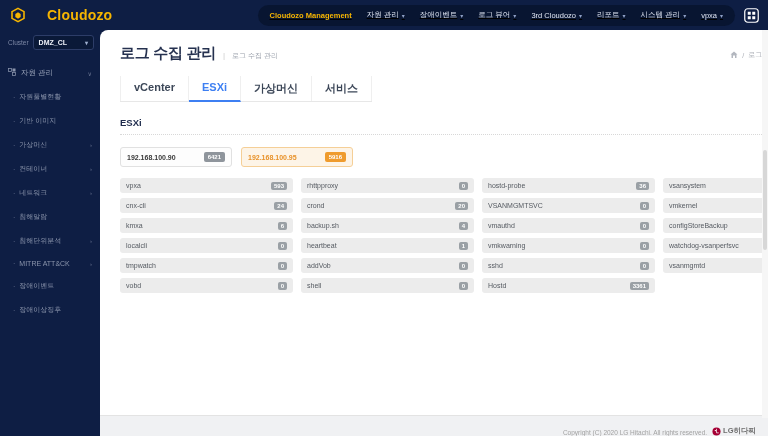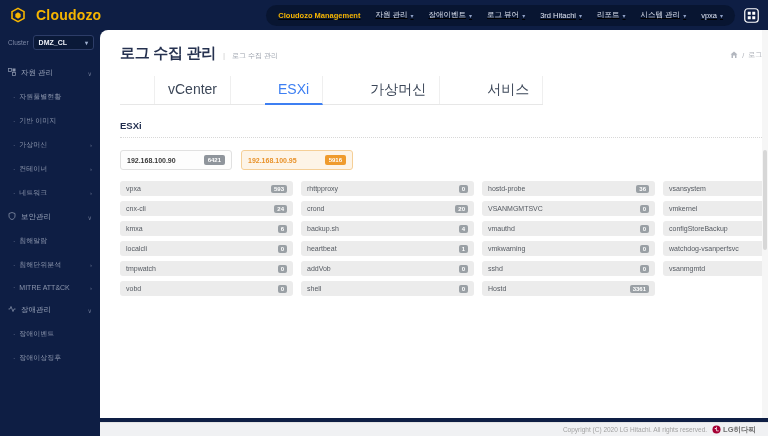--- a/index.html
+++ b/index.html
@@ -2,21 +2,21 @@
 <html><head>
 <meta charset="utf-8">
 <style>
   * { box-sizing: border-box; margin: 0; padding: 0; }
   html,body { width:768px; height:436px; overflow:hidden; }
   body { font-family:"Liberation Sans", sans-serif; background:#0e1e44; position:relative; }
 
   
   .header { position:absolute; top:0; left:0; width:768px; height:30px;
             display:flex; align-items:center; padding:0 8px 0 10px; background:#0e1e44; z-index:5; }
-  .logo { display:flex; align-items:center; gap:10px; }
+  .logo { display:flex; align-items:center; gap:21px; }
   .logo-text { color:#f6b501; font-weight:bold; font-size:14px; letter-spacing:.2px; }
   .nav-pill { margin-left:auto; display:flex; align-items:center; background:#081531;
               border-radius:11px; height:21px; padding:0 12px; gap:15px;text-decoration:underline; }
   .nav-brand { color:#f6b501; font-weight:bold; font-size:7.5px; white-space:nowrap; cursor:pointer; }
   .nav-item { display:flex; align-items:center; gap:3px; cursor:pointer; white-space:nowrap; }
   .nav-label { color:#dfe5f2; font-size:7.5px; }
   .nav-caret { color:#8fa0c5; font-size:6px; }
   .apps-btn { margin-left:8px; width:17px; height:17px; display:flex; align-items:center; justify-content:center; cursor:pointer; }
 
   
@@ -38,22 +38,22 @@
   .main { position:absolute; left:100px; top:30px; width:756px; height:388px;
           background:#ffffff; border-top-left-radius:8px; padding:14px 20px; overflow:hidden; }
   .title-row { display:flex; align-items:baseline; gap:7px; }
   .page-title { color:#25314f; font-size:15px; font-weight:bold; letter-spacing:-.3px; }
   .title-sep { color:#cccccc; font-size:8px; }
   .page-subtitle { color:#9aa0ab; font-size:7px; }
   .breadcrumb { position:absolute; right:24px; top:20px; display:flex; align-items:center; gap:4px; font-size:7px; color:#a9adb5; }
   .breadcrumb .crumb-active { color:#4f8df5; }
 
   .tabs { margin-top:13px; display:flex; border-bottom:1px solid #e7e7e7; width:fit-content; }
-  .tab { padding:5px 13px; font-size:14px; font-weight:normal; color:#3c4758; cursor:pointer;
-         border-right:1px solid #efefef;margin-left:34px; }
+  .tab { padding:5px 13px; font-size:11px; font-weight:bold; color:#3c4758; cursor:pointer;
+         border-right:1px solid #efefef; }
   .tab:first-child { border-left:1px solid #efefef; }
   .tab.active { color:#3d7ff2; border-bottom:2px solid #3d7ff2; margin-bottom:-1px; }
 
   .section-heading { margin-top:15px; padding-bottom:6px; font-size:9.5px; font-weight:bold;
                      color:#1f2c4d; border-bottom:1px dotted #d8d8d8; }
   .chips { margin-top:12px; display:flex; gap:9px; }
   .chip { width:112px; height:20px; display:flex; align-items:center; justify-content:space-between;
           padding:0 6px; border-radius:3px; background:#fdfdfd; border:1px solid #e1e1e1;
           font-size:7px; font-weight:bold; color:#3a3a3a; cursor:pointer; }
   .chip .chip-badge { background:#8f959c; color:#ffffff; border-radius:2px; padding:2px 4px; font-size:6px; font-weight:bold; }
@@ -64,22 +64,22 @@
   .card { height:15px; background:#ececec; border-radius:3px; display:flex; align-items:center;
           justify-content:space-between; padding:0 6px; cursor:pointer; }
   .card .card-name { font-size:7px; color:#555a61; }
   .card .card-badge { background:#9aa0a5; color:#ffffff; border-radius:2px; padding:1px 3px;
                       min-width:9px; text-align:center; font-size:6px; font-weight:bold; }
 
   .scrollbar-track { position:absolute; right:0; top:30px; width:6px; height:388px; background:#f6f6f6; z-index:6; }
   .scrollbar-thumb { position:absolute; right:1px; top:120px; width:4px; height:100px; background:#d7d7d7; border-radius:2px; }
 
   
-  .footer { position:absolute; left:100px; bottom:0; width:668px; height:14px; background:#f0f1f3;
-            border-top:1px solid #e3e3e3; display:flex; align-items:center; justify-content:flex-end;
+  .footer { position:absolute; left:100px; bottom:0; width:668px; height:21px; background:#f0f1f3;
+            border-top:1px solid #e3e3e3; display:flex; align-items:flex-end; justify-content:flex-end;
             gap:5px; padding-right:12px; }
   .copyright { color:#a2a2a2; font-size:6.5px; }
   .lg-brand { display:flex; align-items:center; gap:2px; }
   .lg-text { color:#6e6e6e; font-size:7.5px; font-weight:bold; }
 </style>
 </head>
 <body>
 
 <div class="header">
   <div class="logo">
@@ -98,21 +98,21 @@
         </div>
         <div class="nav-item">
           <span class="nav-label">장애이벤트</span>
           <span class="nav-caret">▾</span>
         </div>
         <div class="nav-item">
           <span class="nav-label">로그 뷰어</span>
           <span class="nav-caret">▾</span>
         </div>
         <div class="nav-item">
-          <span class="nav-label">3rd Hitachi</span>
+          <span class="nav-label">3rd Cloudozo</span>
           <span class="nav-caret">▾</span>
         </div>
         <div class="nav-item">
           <span class="nav-label">리포트</span>
           <span class="nav-caret">▾</span>
         </div>
         <div class="nav-item">
           <span class="nav-label">시스템 관리</span>
           <span class="nav-caret">▾</span>
         </div>
@@ -167,47 +167,33 @@
       <div class="menu-item">
         <span class="bullet">·</span>
         <span>컨테이너</span>
         <span class="sub-caret">›</span>
       </div>
       <div class="menu-item">
         <span class="bullet">·</span>
         <span>네트워크</span>
         <span class="sub-caret">›</span>
       </div>
-      <div class="menu-section">
-        <span><svg width="8" height="8" viewBox="0 0 16 16">
-            <path d="M8 1 L14 3 L14 8 C14 12 11 14.5 8 15 C5 14.5 2 12 2 8 L2 3 Z" fill="none" stroke="#8b95ac" stroke-width="1.5"></path>
-          </svg></span>
-        <span>보안관리</span>
-        <span class="sec-caret">∨</span>
-      </div>
       <div class="menu-item">
         <span class="bullet">·</span>
         <span>침해알람</span>
       </div>
       <div class="menu-item">
         <span class="bullet">·</span>
         <span>침해단위분석</span>
         <span class="sub-caret">›</span>
       </div>
       <div class="menu-item">
         <span class="bullet">·</span>
         <span>MITRE ATT&amp;CK</span>
         <span class="sub-caret">›</span>
-      </div>
-      <div class="menu-section">
-        <span><svg width="8" height="8" viewBox="0 0 16 16">
-            <path d="M1 8 H4 L6 3 L10 13 L12 8 H15" fill="none" stroke="#8b95ac" stroke-width="1.5"></path>
-          </svg></span>
-        <span>장애관리</span>
-        <span class="sec-caret">∨</span>
       </div>
       <div class="menu-item">
         <span class="bullet">·</span>
         <span>장애이벤트</span>
       </div>
       <div class="menu-item">
         <span class="bullet">·</span>
         <span>장애이상징후</span>
       </div>
     </div>

